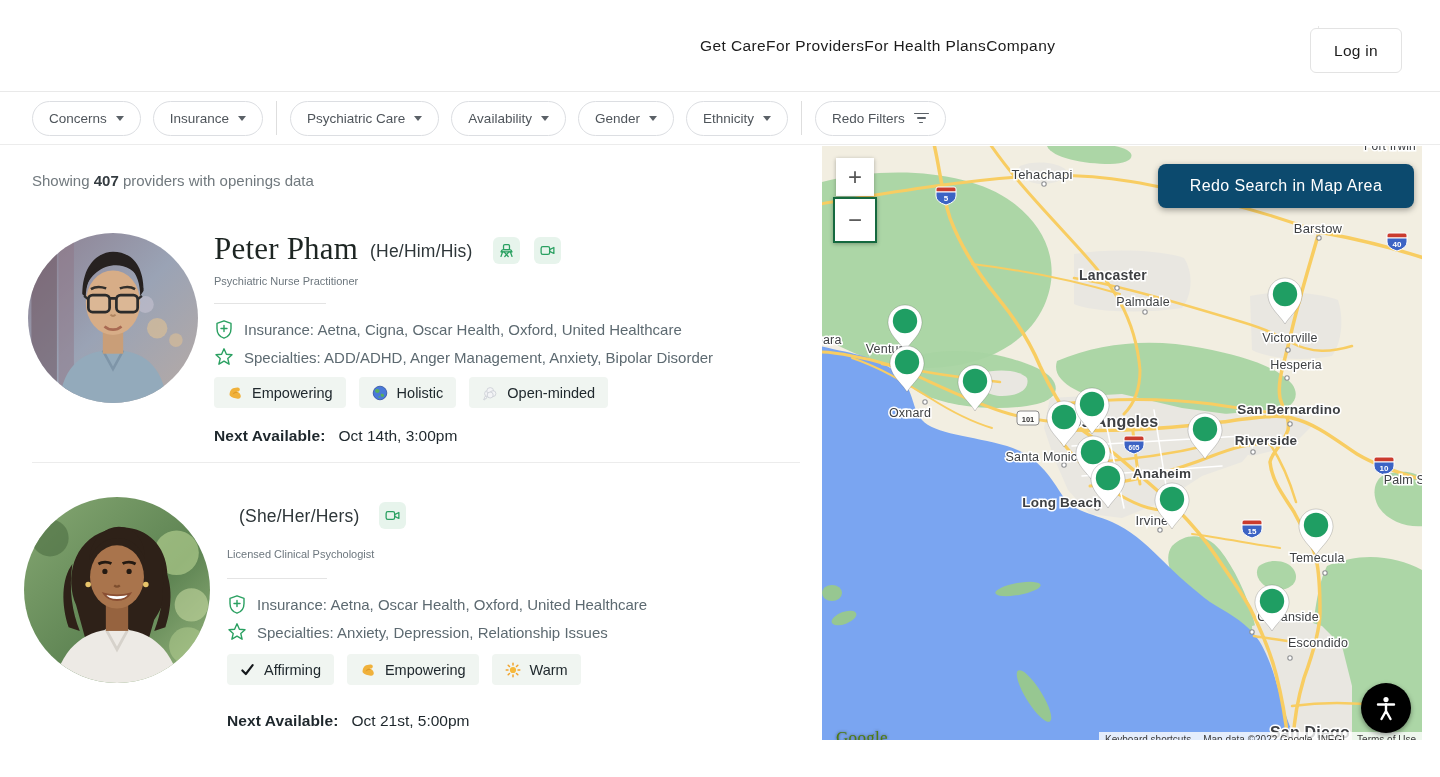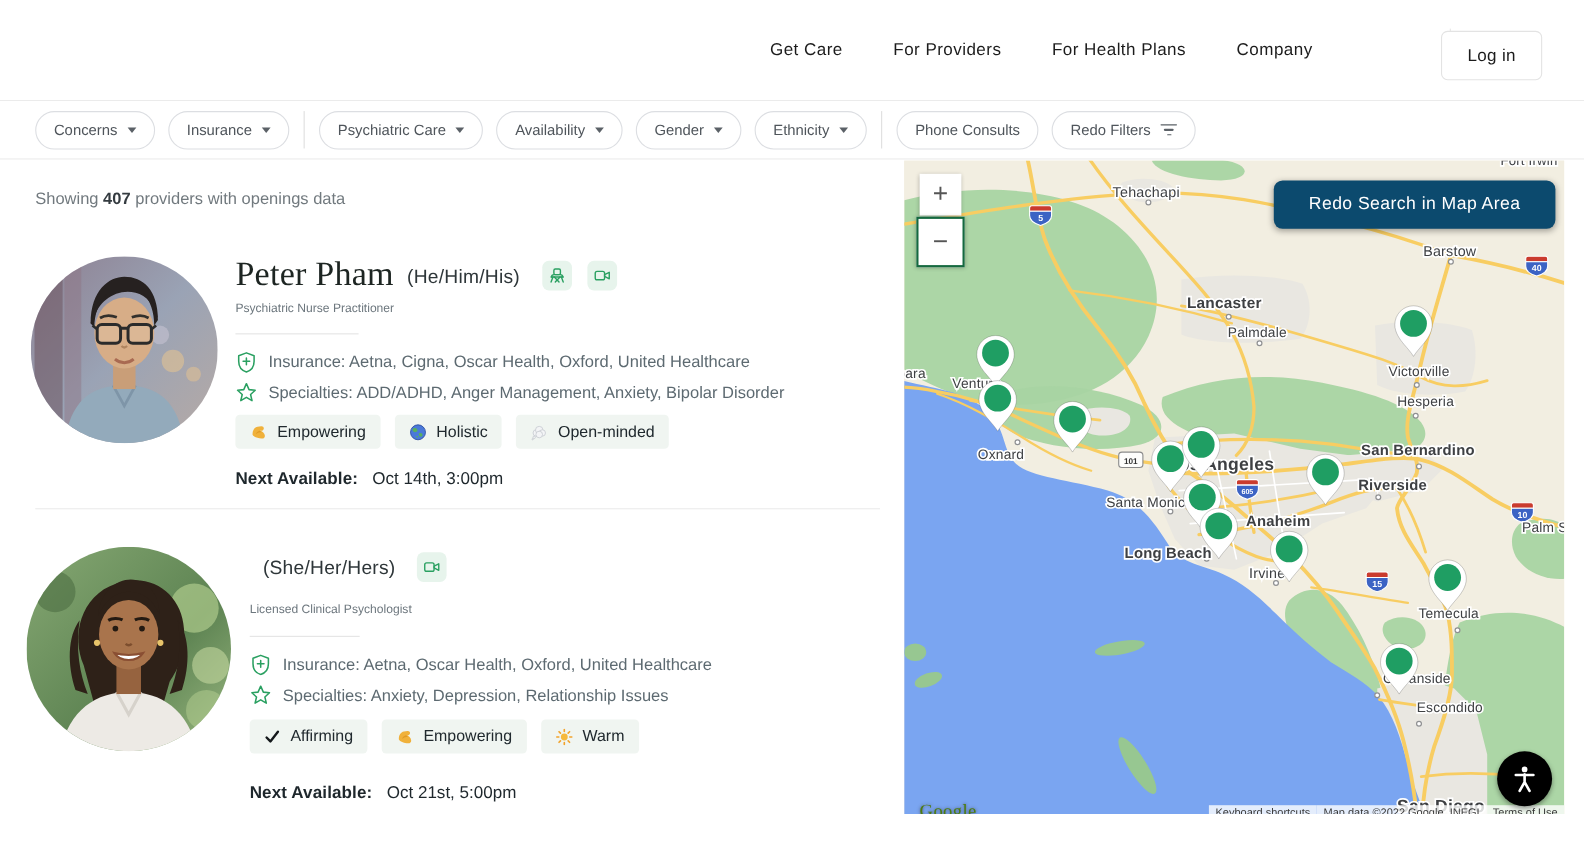--- a/index.html
+++ b/index.html
@@ -6,21 +6,21 @@
   html,body { width:1440px; height:777px; background:#fff; overflow:hidden;
     font-family:"Liberation Sans", sans-serif; -webkit-font-smoothing:antialiased; }
   .page { position:relative; width:1440px; height:777px; background:#fff; }
 
   
   .header { position:absolute; left:0; top:0; width:1440px; height:92px;
     border-bottom:1px solid #e9e9e9; display:flex; align-items:center; background:#fff; z-index:5;}
   .logo-wrap { display:flex; align-items:center; gap:11px; margin-left:32px; cursor:pointer;}
   .logo-mark { width:36px; height:33px; display:block; }
   .logo-text { font-size:27px; font-weight:800; letter-spacing:-0.6px; color:#0e0e0e; }
-  .nav { position:absolute; left:700px; top:0; height:92px; display:flex; align-items:center; gap:46px; }
+  .nav { position:absolute; left:700px; top:0; height:92px; display:flex; align-items:center; }
   .nav a { font-size:15.5px; letter-spacing:0.4px; color:#1c1c1c; text-decoration:none; cursor:pointer; }
   .nav-divider { position:absolute; left:1318px; top:26px; height:40px; width:1px; background:#e7e7e7; }
   .login-btn { position:absolute; left:1310px; top:28px; height:45px; padding:0 23px;
     border:1px solid #e3e3e3; border-radius:6px; background:#fff; font-size:15.5px; letter-spacing:0.3px;
     color:#1c1c1c; display:flex; align-items:center; cursor:pointer; }
 
   
   .filterbar { position:absolute; left:0; top:92px; width:1440px; height:53px;
     border-bottom:1px solid #ececec; display:flex; align-items:center; padding-left:32px; background:#fff; z-index:5;}
   .pill { height:35px; border:1px solid #dcdee2; border-radius:18px; background:#fff;
@@ -129,23 +129,20 @@
     </button>
     <button class="pill">
       <span>Gender</span>
         <span class="caret"></span>
     </button>
     <button class="pill">
       <span>Ethnicity</span>
         <span class="caret"></span>
     </button>
     <div class="vsep"></div>
-    <button class="pill">
-      <span>Phone Consults</span>
-    </button>
     <button class="pill">
       <span>Redo Filters</span>
       <span class="mf-icon">
           <i></i>
           <i></i>
           <i></i>
         </span>
     </button>
   </div>
 

